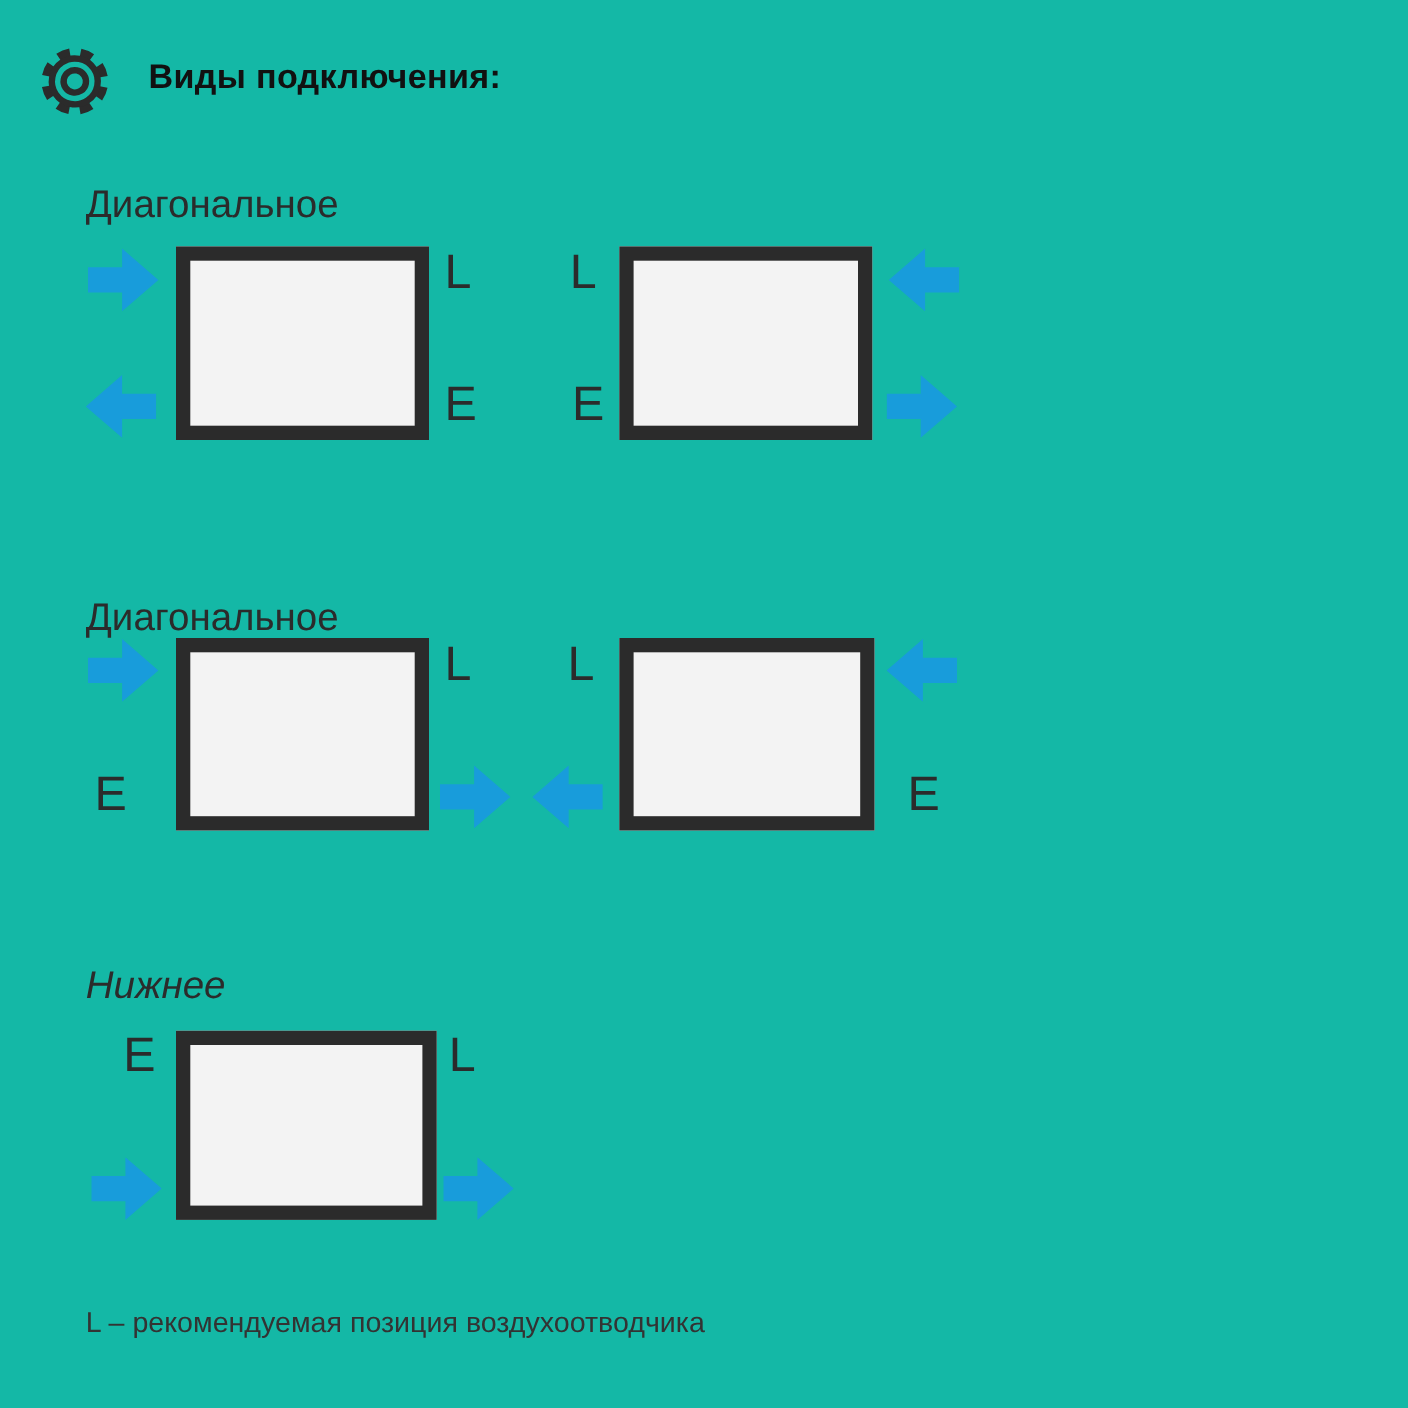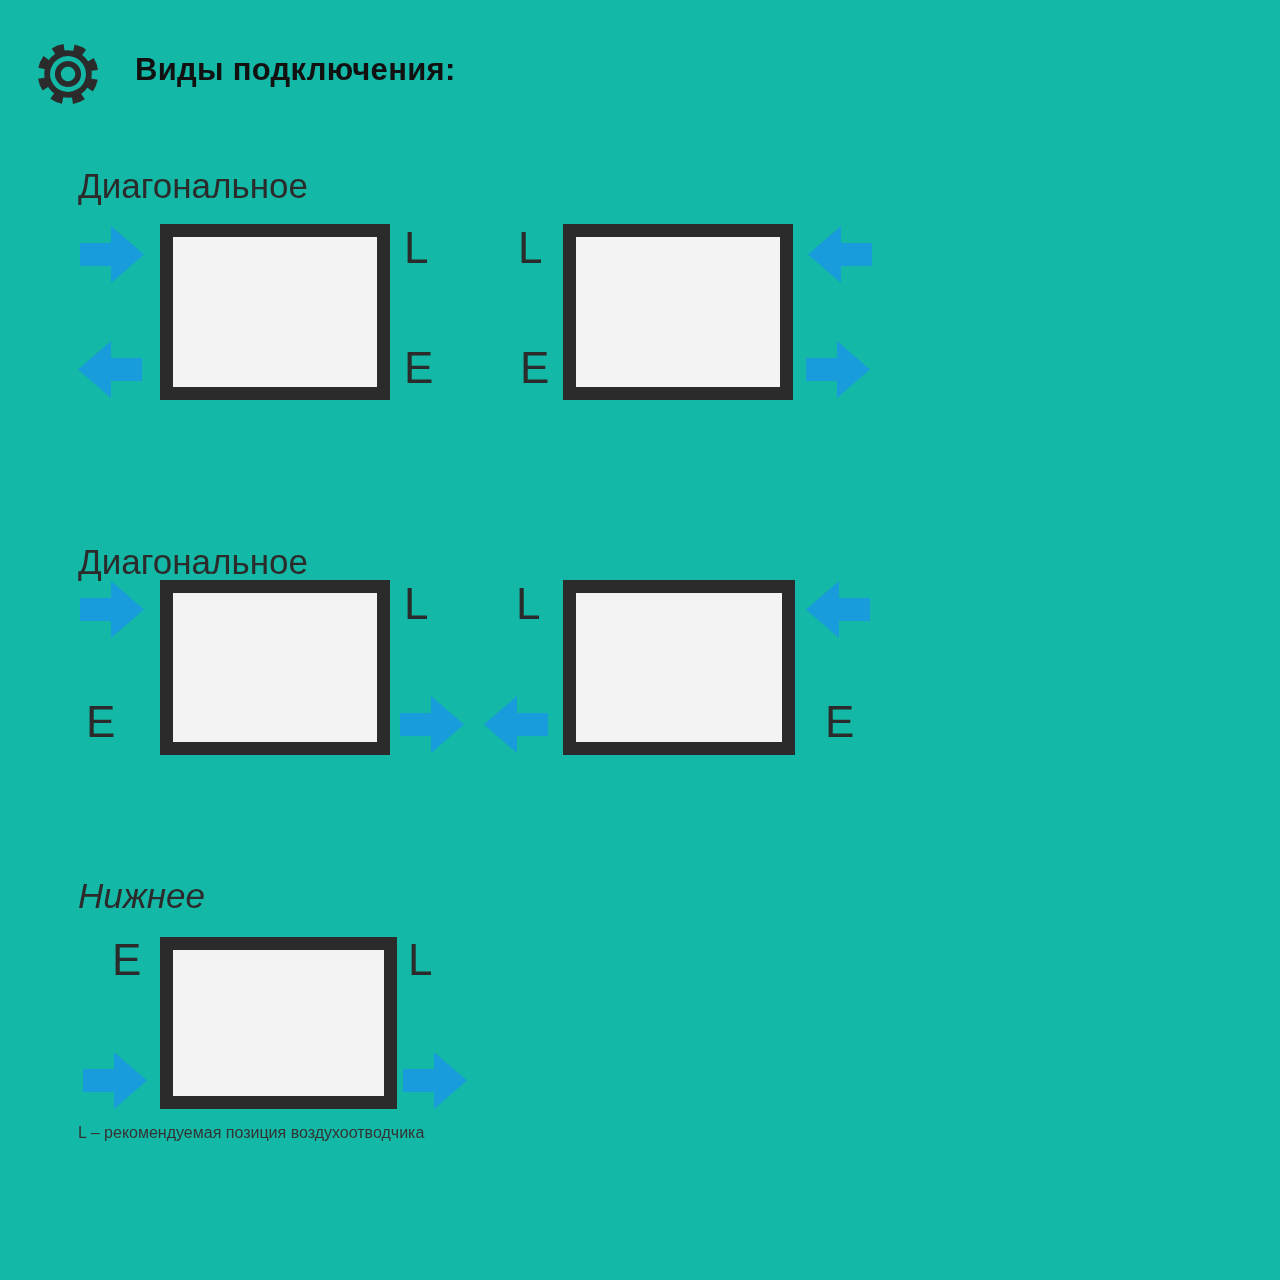--- a/index.html
+++ b/index.html
@@ -60,22 +60,22 @@
   
   .arrow{position:absolute;width:64px;height:57px;}
   .arrow polygon{fill:var(--arrow);}
   #a-v1-in{left:80px;top:226px;}  #a-v1-out{left:78px;top:341px;}
   #a-v2-in{left:808px;top:226px;} #a-v2-out{left:806px;top:341px;}
   #a-d1-in{left:80px;top:581px;}  #a-d1-out{left:400px;top:696px;}
   #a-d2-in{left:806px;top:581px;} #a-d2-out{left:484px;top:696px;}
   #a-b1-in{left:83px;top:1052px;} #a-b1-out{left:403px;top:1052px;}
   
   .legend{
-    position:absolute;left:78px;top:1115px;
-    font-size:16px;font-weight:400;color:#333333;
+    position:absolute;left:78px;top:1184px;
+    font-size:26px;font-weight:400;color:#333333;
     line-height:36px;
   }
 </style>
 </head>
 <body>
 
 <div class="canvas">
 
   <svg class="gear" viewBox="0 0 66 66" aria-hidden="true">
     <g transform="rotate(11 33 33)">

